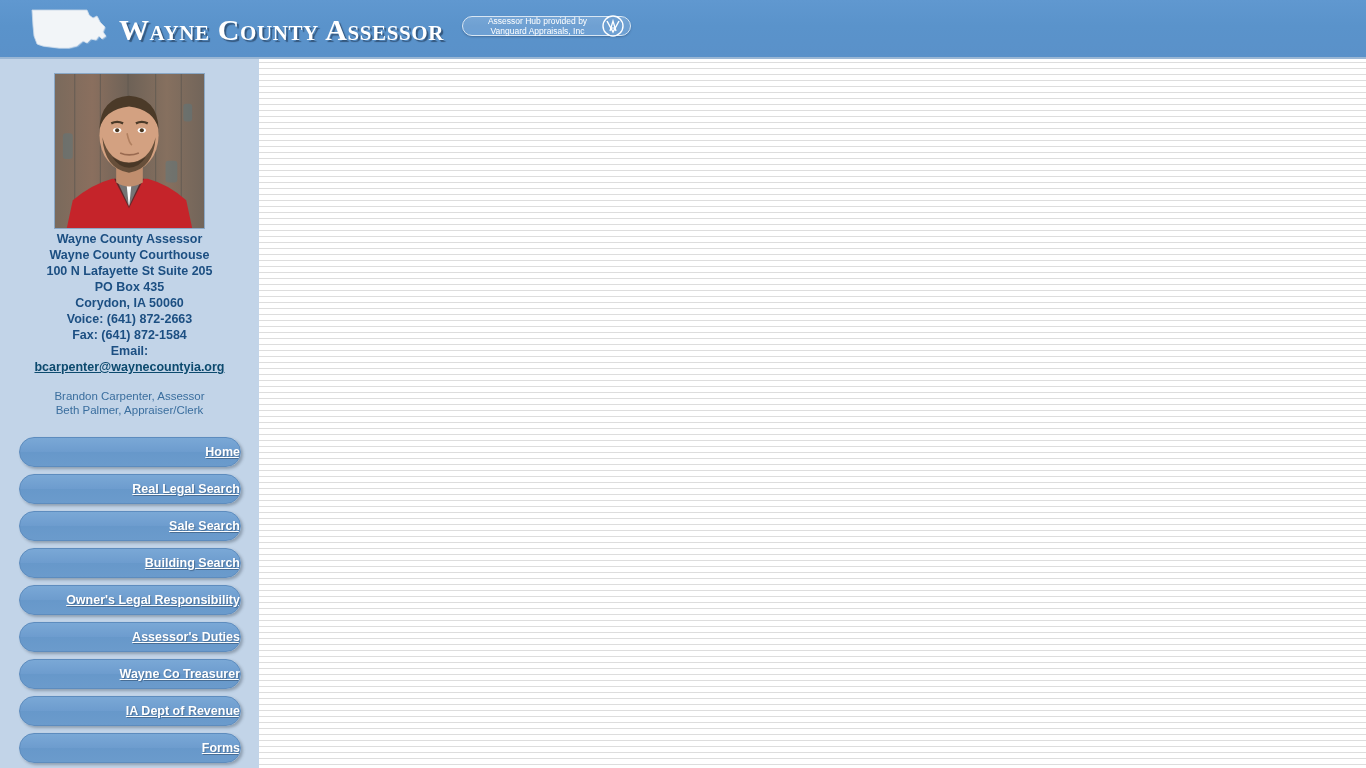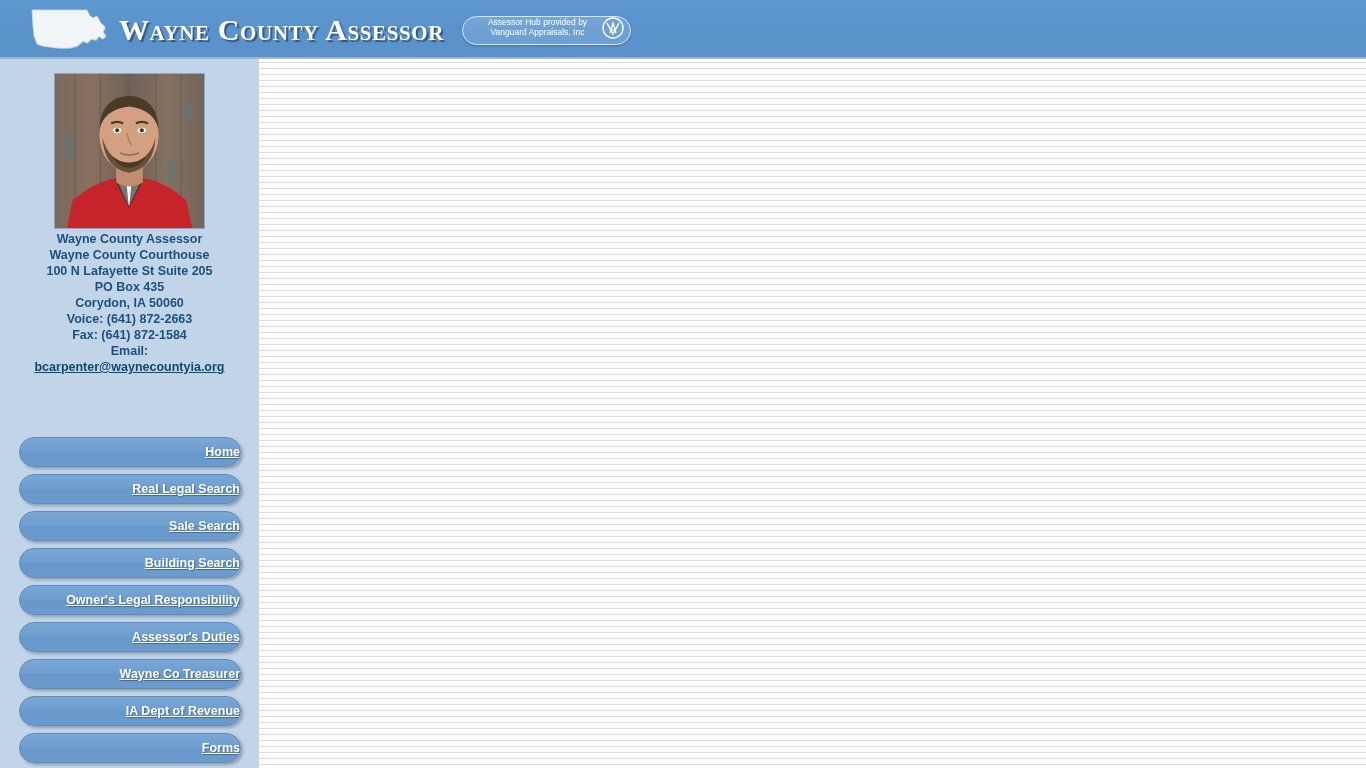--- a/index.html
+++ b/index.html
@@ -36,27 +36,27 @@
     font-weight: bold;
     font-variant: small-caps;
     letter-spacing: 0.6px;
     color: #ffffff;
     text-shadow: 2px 2px 1px rgba(30,55,85,0.65);
     white-space: nowrap;
   }
   #vanguard-badge {
     position: absolute;
     left: 462px; top: 16px;
-    width: 169px; height: 29px;
+    width: 169px; height: 20px;
     border: 1px solid #d8e6f3;
     border-radius: 15px;
     background: linear-gradient(to bottom, #76a6d6 0%, #6fa0d2 50%, #6da0d4 100%);
     box-shadow: 0 1px 2px rgba(25,50,80,0.35);
     display: flex;
-    align-items: flex-start;
+    align-items: center;
     padding: 0 6px 0 10px;
   }
   #vanguard-badge .badge-text {
     flex: 1;
     text-align: center;
     font-family: "Liberation Sans", sans-serif;
     font-size: 8.5px;
     line-height: 10px;
     color: #ffffff;
     white-space: nowrap;
@@ -241,20 +241,24 @@
     <div class="line">Wayne County Courthouse</div>
     <div class="line">100 N Lafayette St Suite 205</div>
     <div class="line">PO Box 435</div>
     <div class="line">Corydon, IA 50060</div>
     <div class="line">Voice: (641) 872-2663</div>
     <div class="line">Fax: (641) 872-1584</div>
     <div class="line">Email:</div>
     <div class="line"><a id="email-link" href="#">bcarpenter@waynecountyia.org</a></div>
   </div>
 
+  <div id="staff-block">
+    <div>Brandon Carpenter, Assessor</div>
+    <div>Beth Palmer, Appraiser/Clerk</div>
+  </div>
 
   <div id="nav">
     <a class="nav-btn" href="#">Home</a>
     <a class="nav-btn" href="#">Real Legal Search</a>
     <a class="nav-btn" href="#">Sale Search</a>
     <a class="nav-btn" href="#">Building Search</a>
     <a class="nav-btn" href="#">Owner's Legal Responsibility</a>
     <a class="nav-btn" href="#">Assessor's Duties</a>
     <a class="nav-btn" href="#">Wayne Co Treasurer</a>
     <a class="nav-btn" href="#">IA Dept of Revenue</a>

